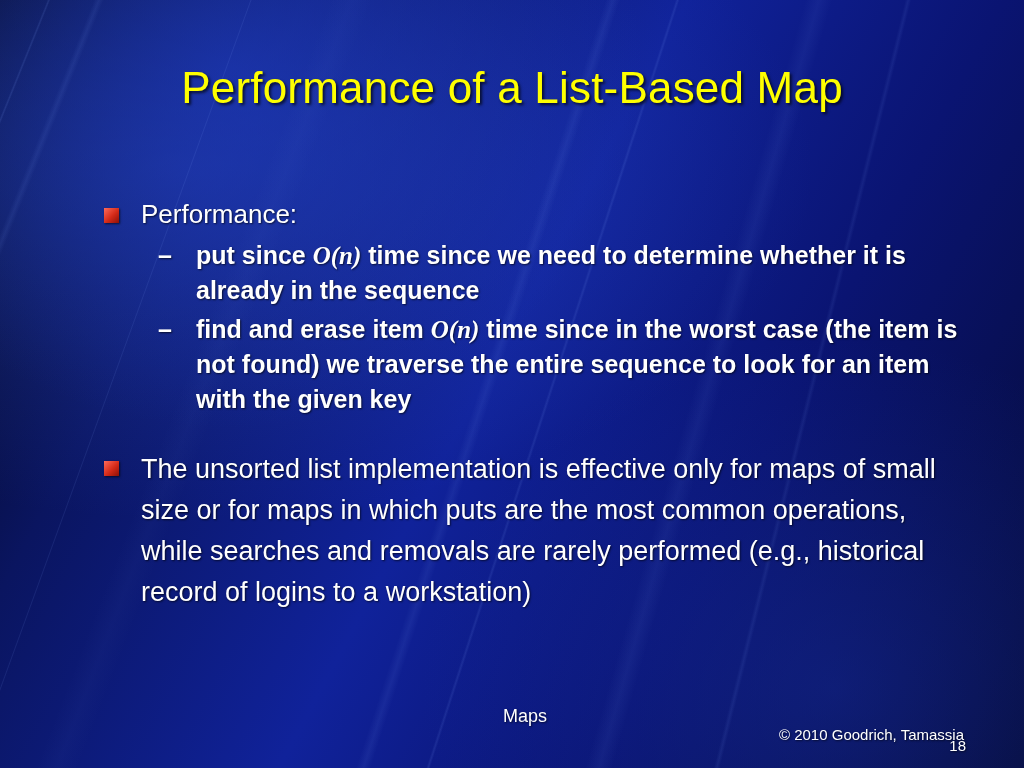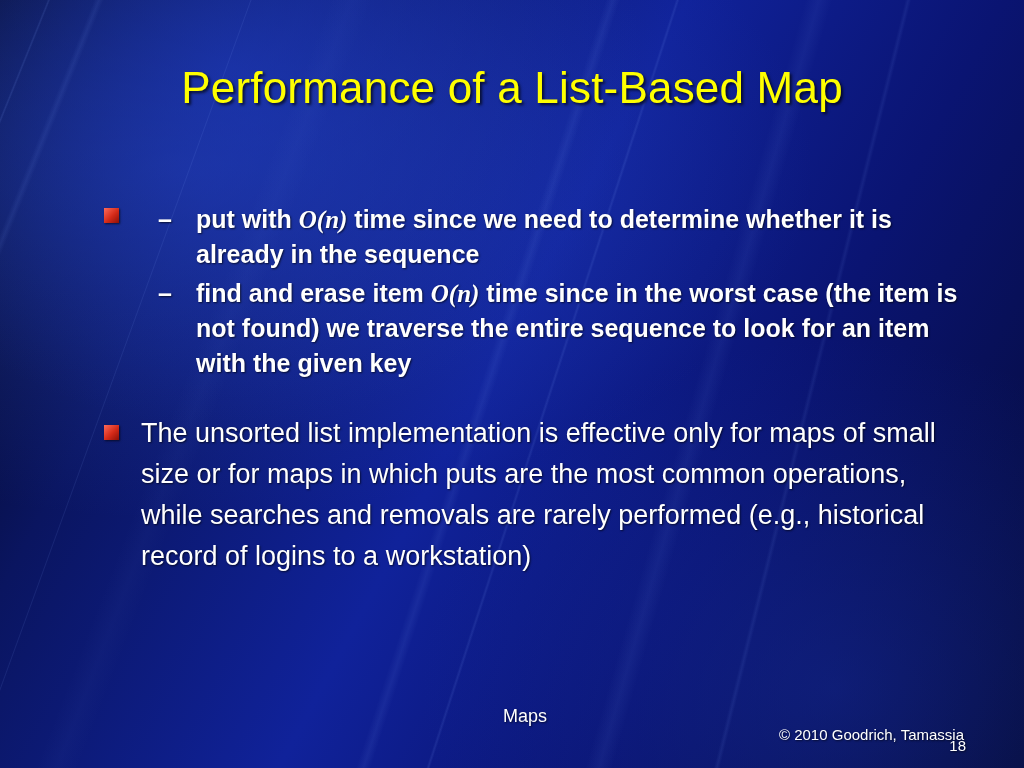--- a/index.html
+++ b/index.html
@@ -171,25 +171,26 @@
   <div class="streak s6"></div>
   <div class="streak s7"></div>
   <div class="streak s9"></div>
 
   <div id="title">Performance of a List-Based Map</div>
 
   <div id="body">
 
     <div class="l1">
       <span class="bullet-sq"></span>
+      <span>Performance:</span>
     </div>
 
     <div class="l2">
       <span class="dash">–</span>
-      <span>put with </span><span class="bigO">O(n)</span><span> time since we need to determine whether it is already in the sequence</span>
+      <span>put since </span><span class="bigO">O(n)</span><span> time since we need to determine whether it is already in the sequence</span>
     </div>
 
     <div class="l2">
       <span class="dash">–</span>
       <span>find and erase item </span><span class="bigO">O(n)</span><span> time since in the worst case (the item is not found) we traverse the entire sequence to look for an item with the given key</span>
     </div>
 
     <div class="l1 para">
       <span class="bullet-sq"></span>
       <span>The unsorted list implementation is effective only for maps of small size or for maps in which puts are the most common operations, while searches and removals are rarely performed (e.g., historical record of logins to a workstation)</span>

